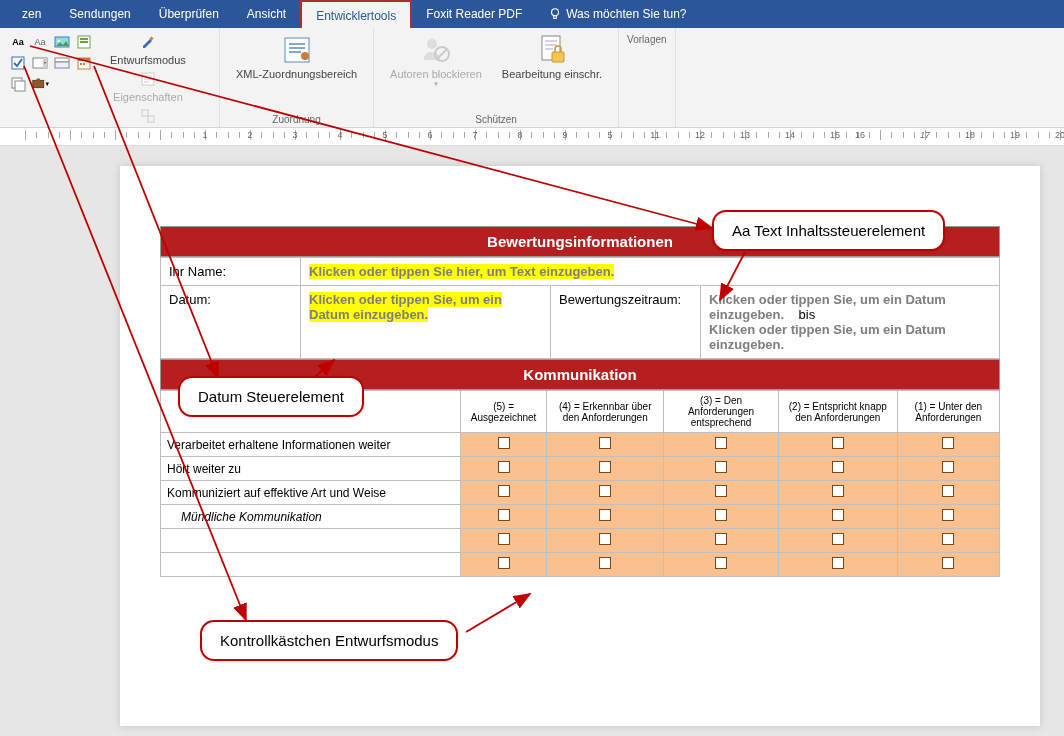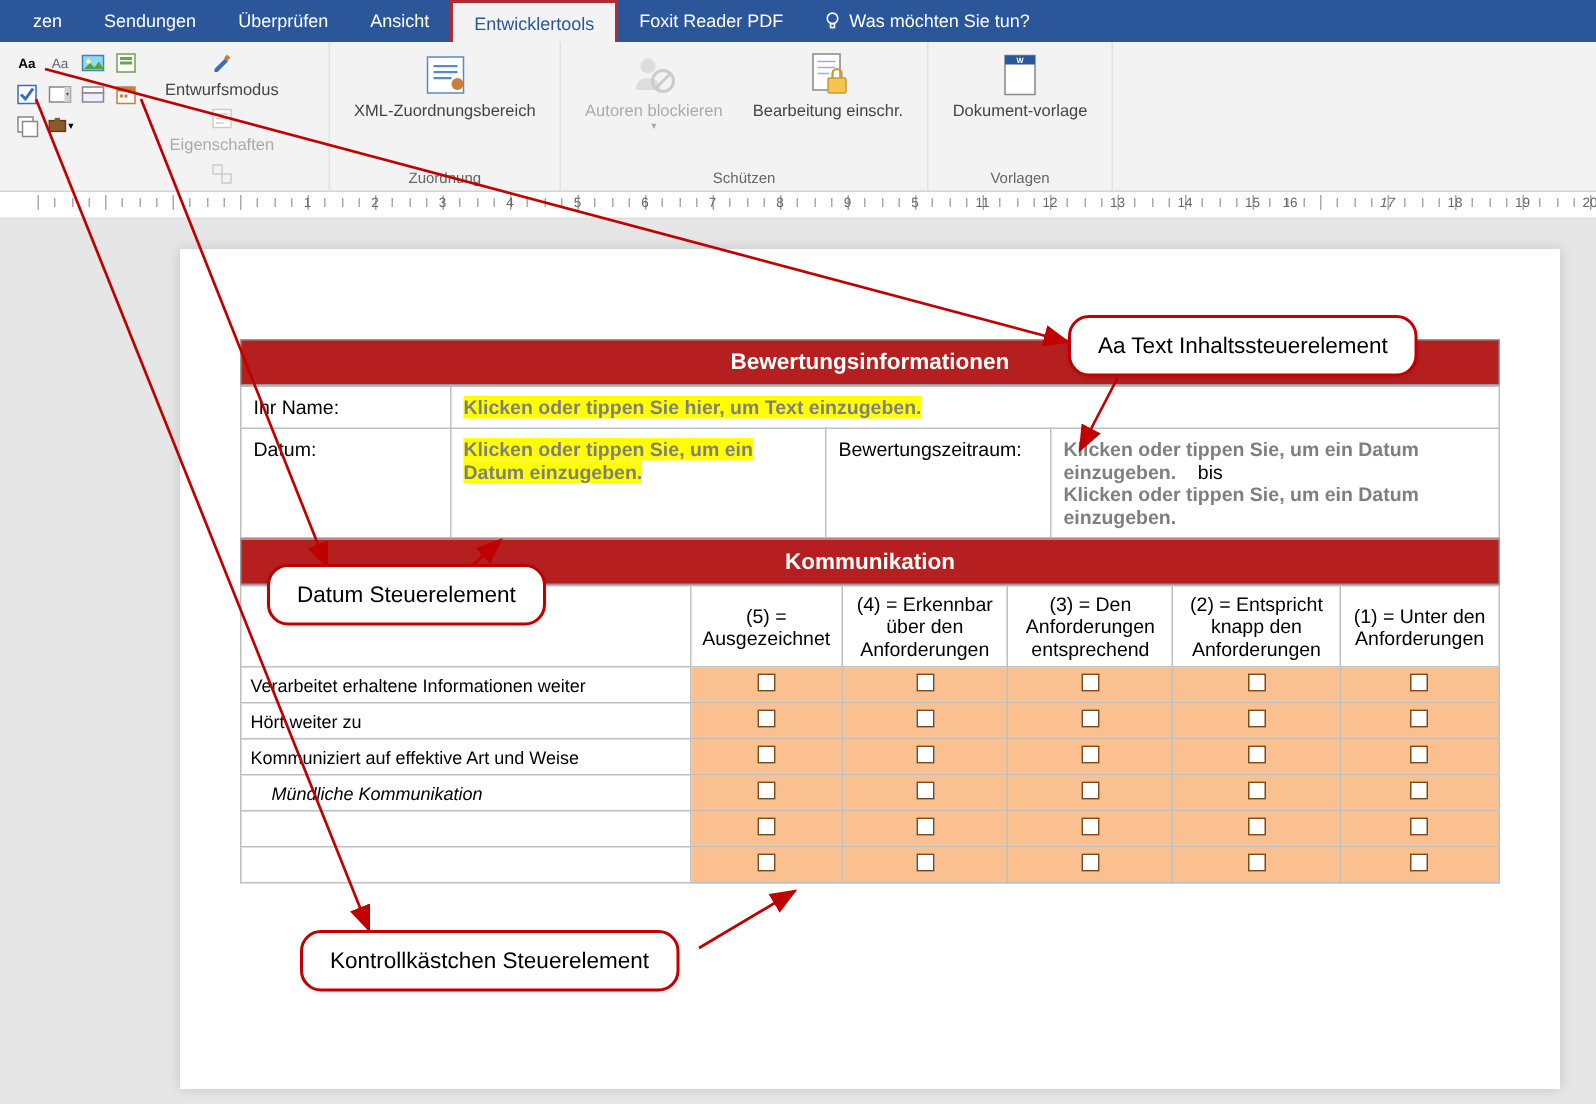--- a/index.html
+++ b/index.html
@@ -38,21 +38,21 @@
   .page { background: #fff; margin: 20px 0 0 120px; width: 920px; min-height: 560px; box-shadow: 0 0 8px rgba(0,0,0,0.15); padding: 60px 40px 10px 40px; position: relative; }
 
   .hdr-bar { background: #b51f1f; color: #fff; font-weight: bold; text-align: center; padding: 6px 0; font-size: 15px; border: 1px solid #999; }
   .form-table { width: 100%; border-collapse: collapse; }
   .form-table td { border: 1px solid #bfbfbf; padding: 6px 8px; font-size: 13px; vertical-align: top; }
   .label-cell { width: 140px; }
   .placeholder { color: #7f7f7f; font-weight: bold; }
   .hl { background: #ffff00; }
   .comm-table { width: 100%; border-collapse: collapse; margin-top: 0; }
   .comm-table th, .comm-table td { border: 1px solid #bfbfbf; padding: 4px 6px; font-size: 12px; text-align: center; }
-  .comm-table th { font-weight: normal; font-size: 13px; }
+  .comm-table th { font-weight: normal; font-size: 10px; }
   .comm-table td.row-label { text-align: left; width: 300px; }
   .comm-table td.italic { font-style: italic; padding-left: 20px; }
   .chk-cell { background: #fac090; }
   .chk { display: inline-block; width: 12px; height: 12px; border: 1px solid #7a4a1a; background: #fff; }
 
   
   .callout { position: absolute; background: #fff; border: 2px solid #c00000; border-radius: 14px; padding: 10px 18px; font-size: 15px; color: #000; z-index: 50; box-shadow: 0 1px 3px rgba(0,0,0,0.1); }
   svg.arrows { position: absolute; top: 0; left: 0; z-index: 40; pointer-events: none; }
 
   .icon-svg { width: 16px; height: 16px; }
@@ -209,30 +209,20 @@
               <path d="M19 18 v-3 a3 3 0 0 1 6 0 v3" fill="none" stroke="#c79a3a" stroke-width="1.5"></path>
             </svg>
           </div>
         <span style="line-height:1.1">Bearbeitung einschr.</span>
       </div>
     </div>
     <div class="group-label">Schützen</div>
   </div>
 
   <div class="group">
-    <div class="big-btn">
-      <div class="icon-box">
-          <svg width="32" height="32" viewBox="0 0 32 32">
-            <rect x="6" y="3" width="20" height="26" fill="#fff" stroke="#888"></rect>
-            <rect x="6" y="3" width="20" height="6" fill="#2b579a"></rect>
-            <text x="16" y="8" font-size="5" fill="#fff" text-anchor="middle" font-weight="bold">W</text>
-          </svg>
-        </div>
-      <span style="line-height:1.1">Dokument-vorlage</span>
-    </div>
     <div class="group-label">Vorlagen</div>
   </div>
 </div>
 
 <div class="ruler">
   <div class="ruler-inner" id="ruler-inner">
       <div class="tick major" style="left: 25px;"></div>
       <div class="tick" style="left: 36.25px;"></div>
       <div class="tick" style="left: 47.5px;"></div>
       <div class="tick" style="left: 58.75px;"></div>
@@ -430,21 +420,21 @@
             <td class="chk-cell"><span class="chk"></span></td>
             <td class="chk-cell"><span class="chk"></span></td>
           </tr>
         </tbody>
     </table>
   </div>
 </div>
 
 <div class="callout" style="top:210px; left:712px">Aa Text Inhaltssteuerelement</div>
 <div class="callout" style="top:376px; left:178px; text-align:center">Datum Steuerelement</div>
-<div class="callout" style="top:620px; left:200px">Kontrollkästchen Steuerelement</div>
+<div class="callout" style="top:620px; left:200px">Kontrollkästchen Entwurfsmodus</div>
 
 <svg class="arrows" width="1064" height="736">
   <defs>
     <marker id="arr" markerWidth="10" markerHeight="8" refX="9" refY="4" orient="auto">
       <path d="M0 0 L10 4 L0 8 Z" fill="#c00000"></path>
     </marker>
   </defs>
 
   <line x1="30" y1="46" x2="712" y2="228" stroke="#c00000" stroke-width="1.8" marker-end="url(#arr)"></line>
 

